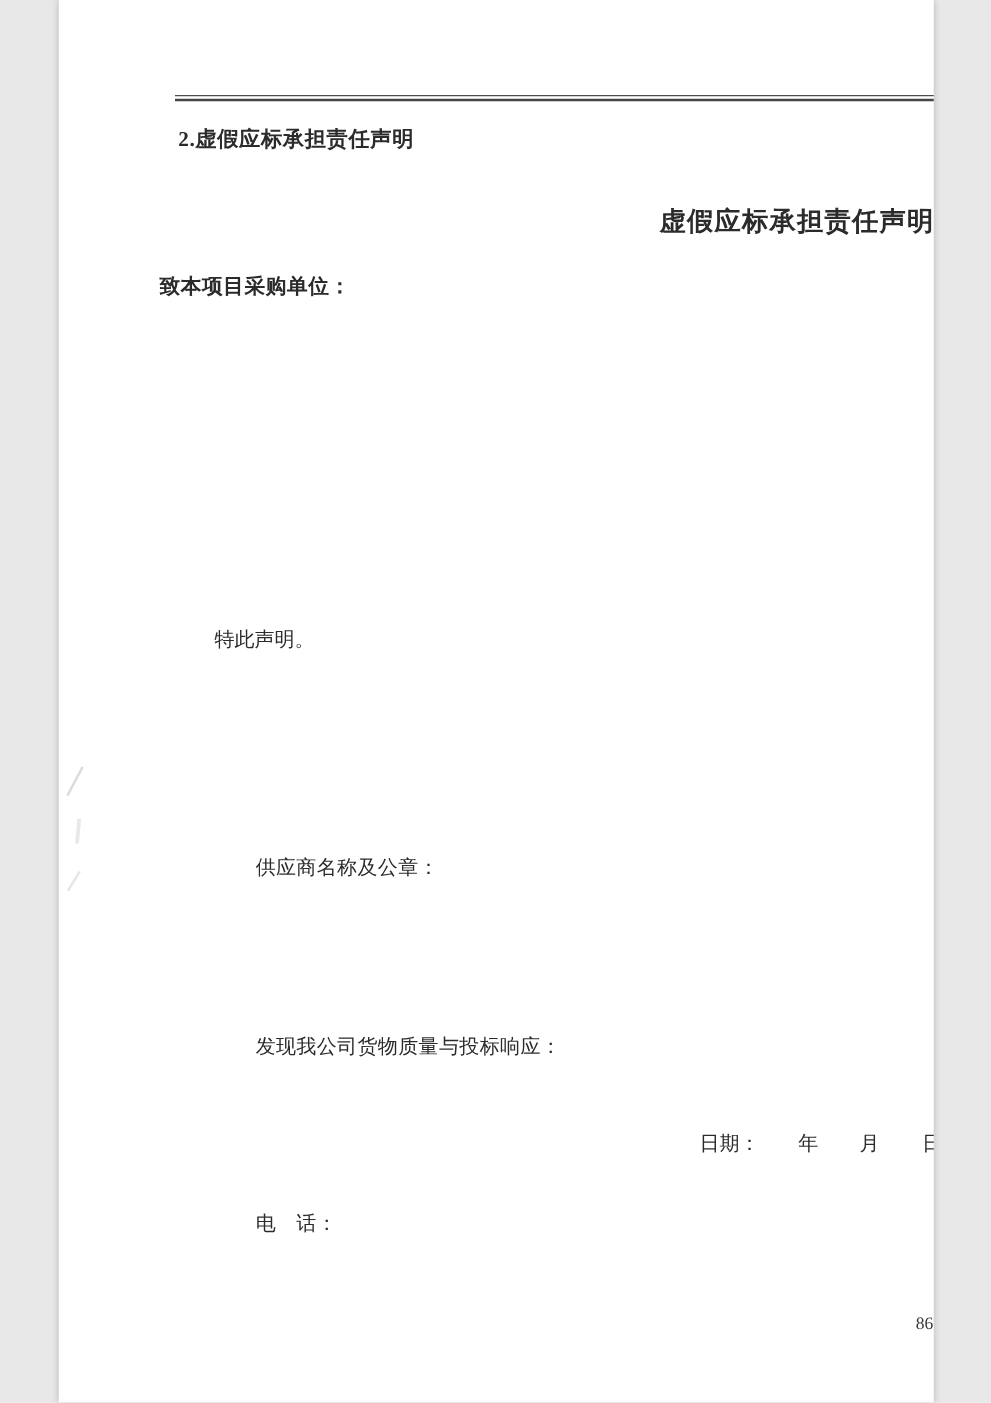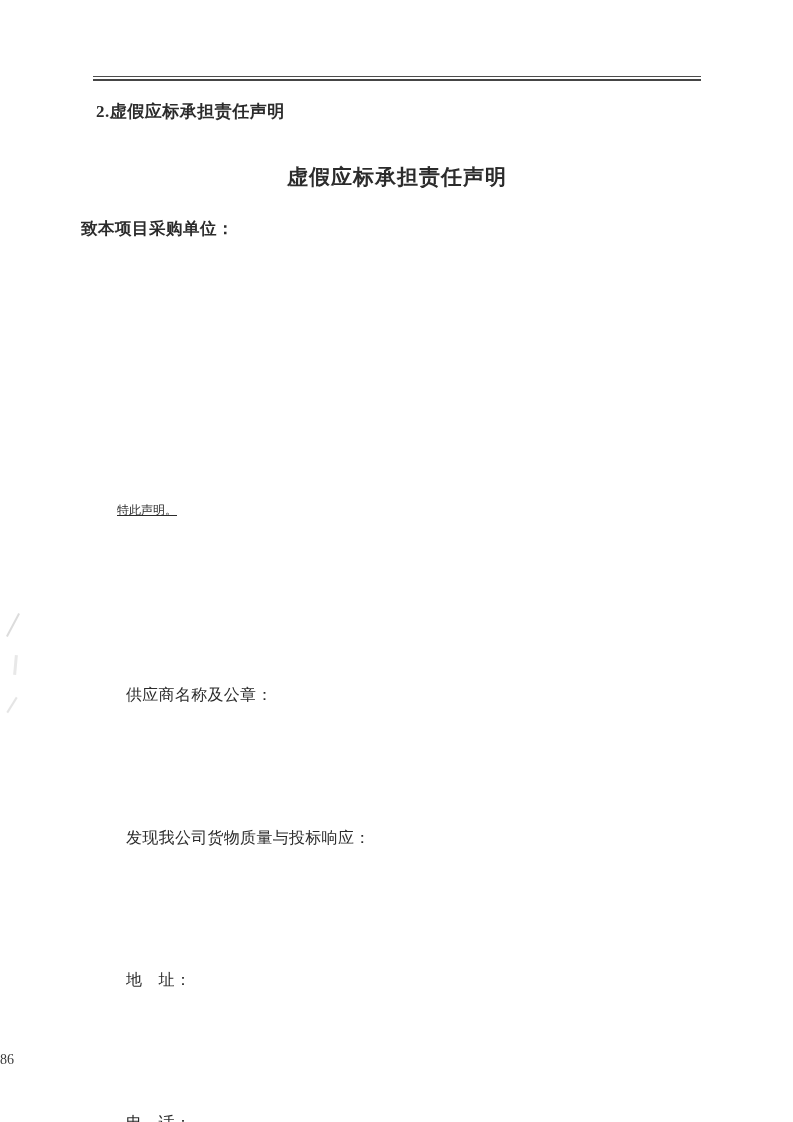--- a/index.html
+++ b/index.html
@@ -3,21 +3,21 @@
 <meta charset="utf-8">
 <style>
   html, body {
     margin: 0;
     padding: 0;
     background: #e8e8e8;
     font-family: "Liberation Serif", serif;
   }
   .page {
     position: relative;
-    width: 793px;
+    width: 700px;
     height: 1122px;
     margin: 0 auto;
     background: #ffffff;
     color: #2b2b2b;
     overflow: hidden;
     box-shadow: 0 0 6px rgba(0,0,0,0.25);
   }
   
   .header-rule {
     position: absolute;
@@ -35,21 +35,21 @@
     font-size: 17px;
     font-weight: 600;
     letter-spacing: 0.5px;
     white-space: nowrap;
   }
   .doc-title {
     position: absolute;
     left: 93px;
     top: 149px;
     width: 608px;
-    text-align: center;
+    text-align: right;
     font-size: 21px;
     font-weight: bold;
     letter-spacing: 1px;
     white-space: nowrap;
   }
   .salutation {
     position: absolute;
     left: 81px;
     top: 218px;
     font-size: 16.5px;
@@ -65,50 +65,49 @@
     line-height: 47px;
     text-align: justify;
     text-indent: 2em;
     letter-spacing: 0.2px;
     margin: 0;
   }
   .closing {
     position: absolute;
     left: 93px;
     top: 502px;
-    font-size: 12px;
+    font-size: 16px;
     text-indent: 2em;
     width: 400px;
-    text-decoration: underline;
   }
   .signature-block {
     position: absolute;
     left: 126px;
     top: 576px;
     font-size: 16px;
     line-height: 47.5px;
     white-space: pre-wrap;
   }
-  .signature-line { letter-spacing: 0.3px; }
+  .signature-line { letter-spacing: 0.3px; margin-left: 32px; }
   .date-line {
     position: absolute;
     left: 513px;
     top: 905px;
     font-size: 16px;
     white-space: nowrap;
   }
   .date-line .unit-year  { margin-left: 31px; }
   .date-line .unit-month { margin-left: 33px; }
   .date-line .unit-day   { margin-left: 34px; }
   .page-number {
     position: absolute;
     left: 0;
     top: 1052px;
     width: 100%;
-    text-align: left;
+    text-align: right;
     font-size: 14px;
     color: #3a3a3a;
   }
   
   .scan-artifact {
     position: absolute;
     background: transparent;
     border-left: 2px solid rgba(140,140,140,0.30);
     pointer-events: none;
   }
@@ -130,26 +129,28 @@
   <h1 class="doc-title">虚假应标承担责任声明</h1>
 
   <div class="salutation">致本项目采购单位：</div>
 
 
   <div class="closing">特此声明。</div>
 
   <div class="signature-block">
     <div class="signature-line">供应商名称及公章：</div>
     <div class="signature-line">发现我公司货物质量与投标响应：</div>
-    <div class="signature-line">地　址：</div>
     <div class="signature-line">电　话：</div>
     
     
   </div>
 
+  <div class="date-line">
+    <span>日期：</span><span class="unit-year">年</span><span class="unit-month">月</span><span class="unit-day">日</span>
+  </div>
 
   <div class="page-number">86</div>
 
   <div class="scan-artifact artifact-1"></div>
   <div class="scan-artifact artifact-2"></div>
   <div class="scan-artifact artifact-3"></div>
 
 </div>
 
 </body></html>

